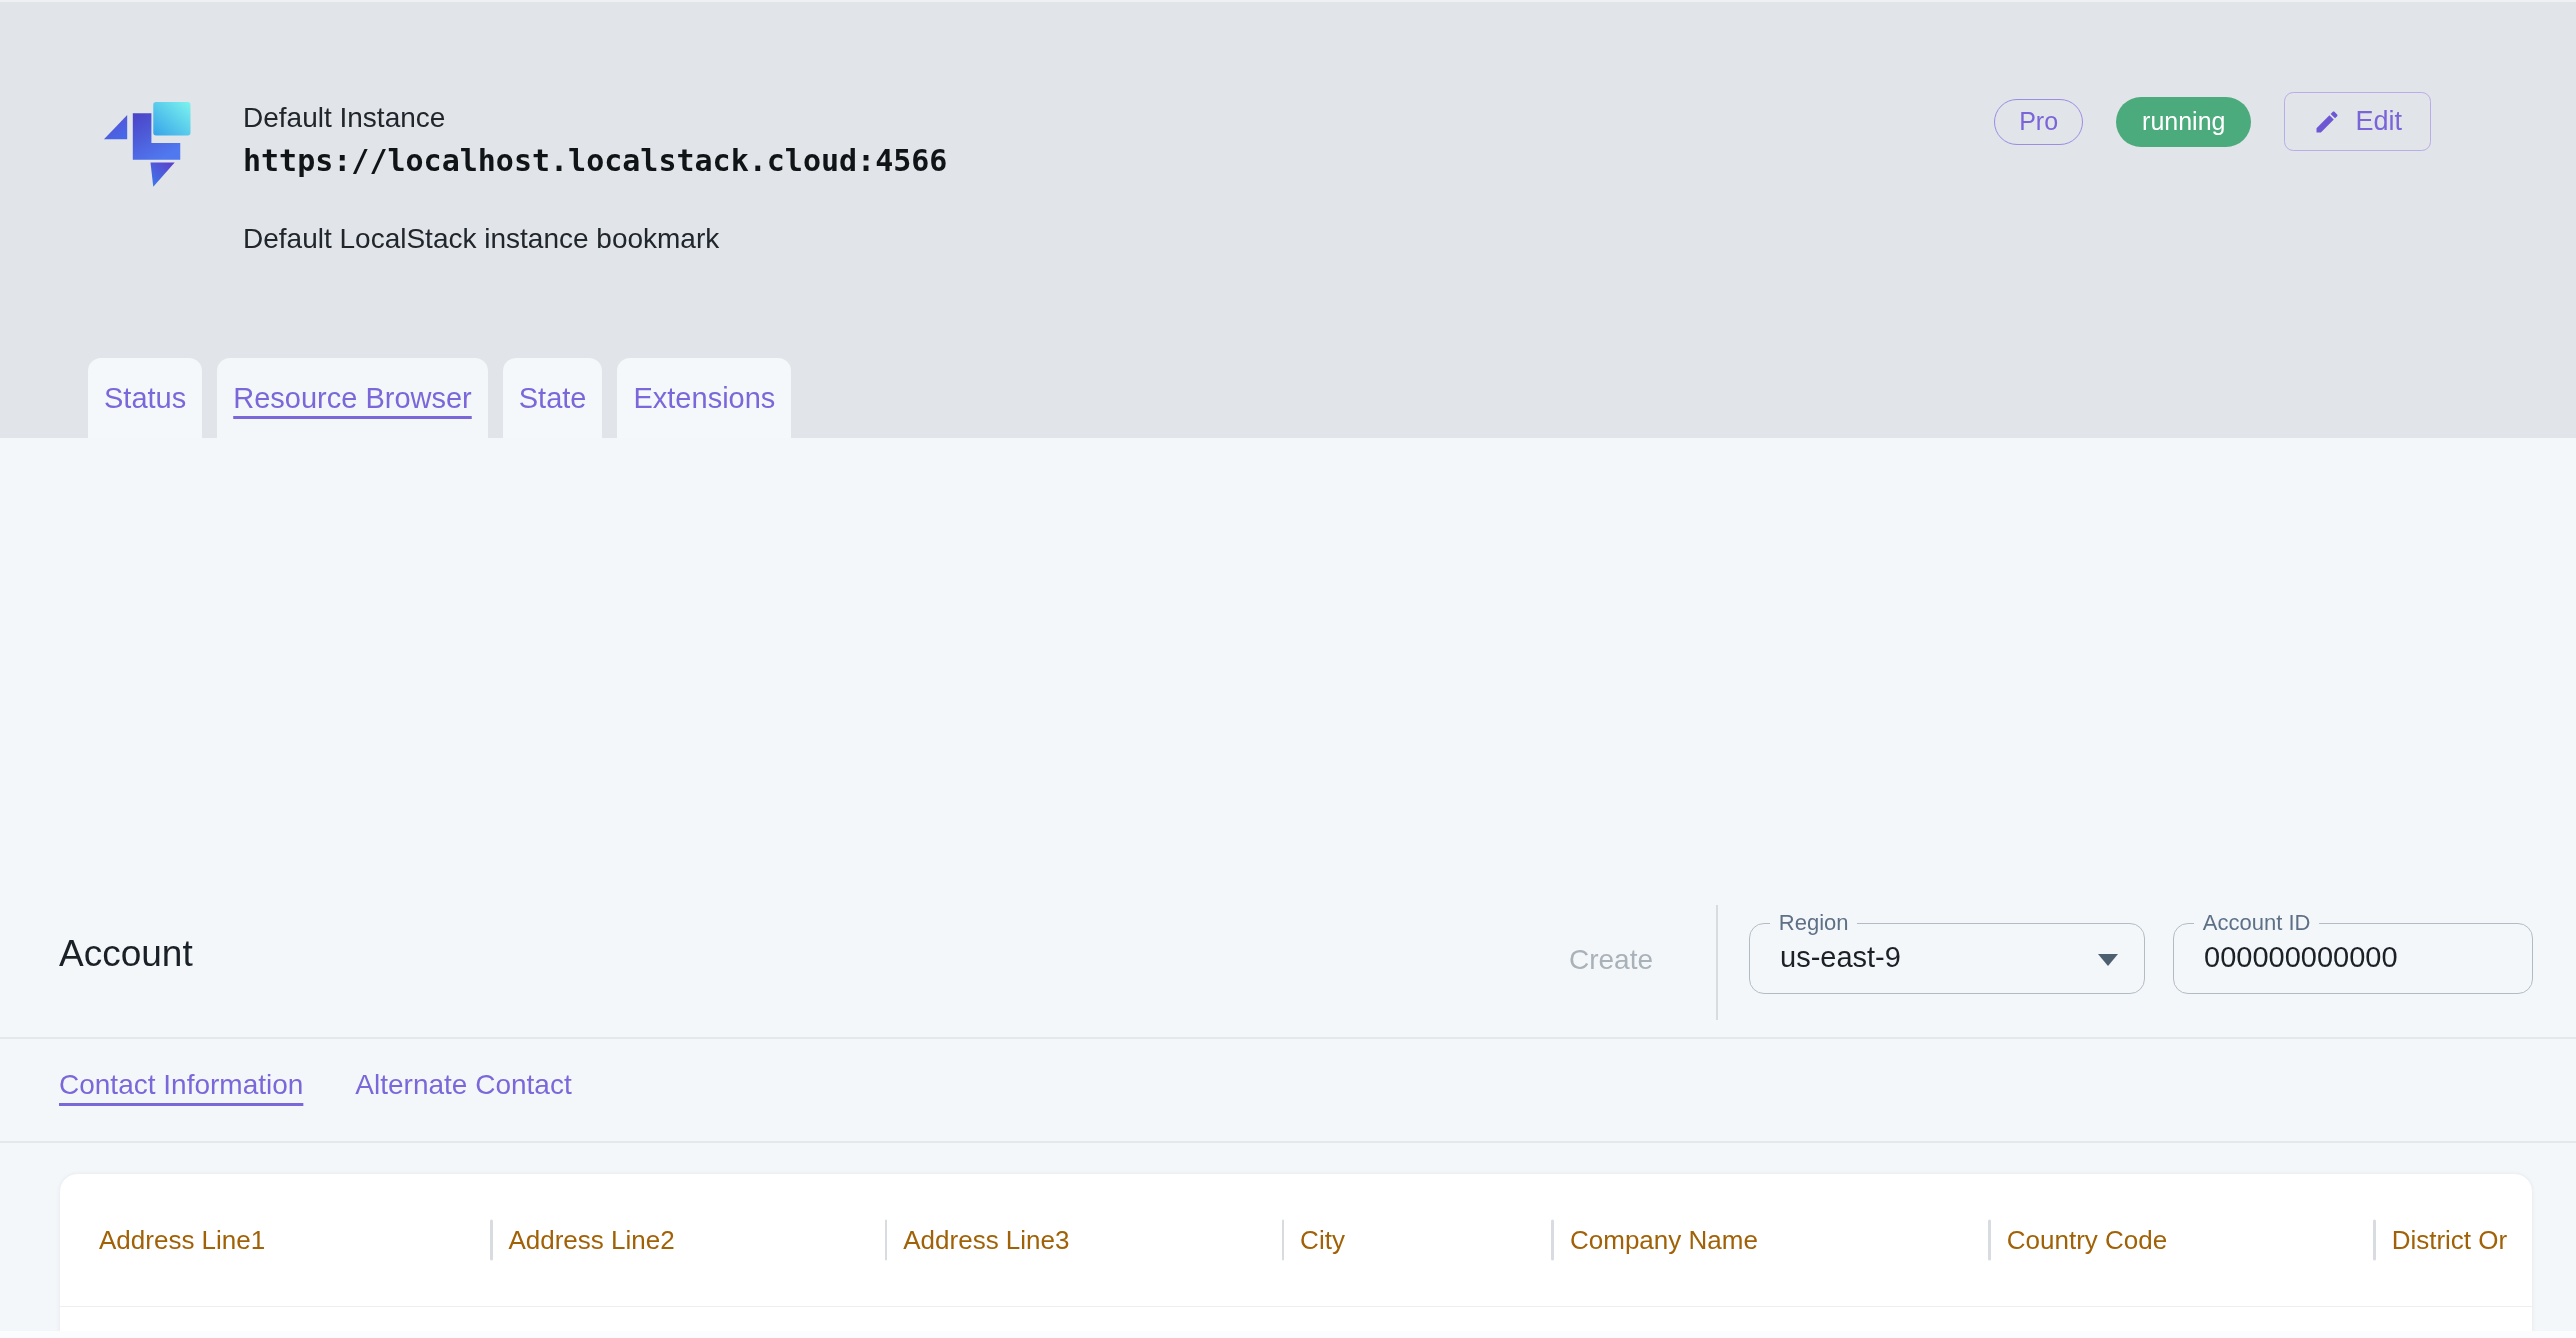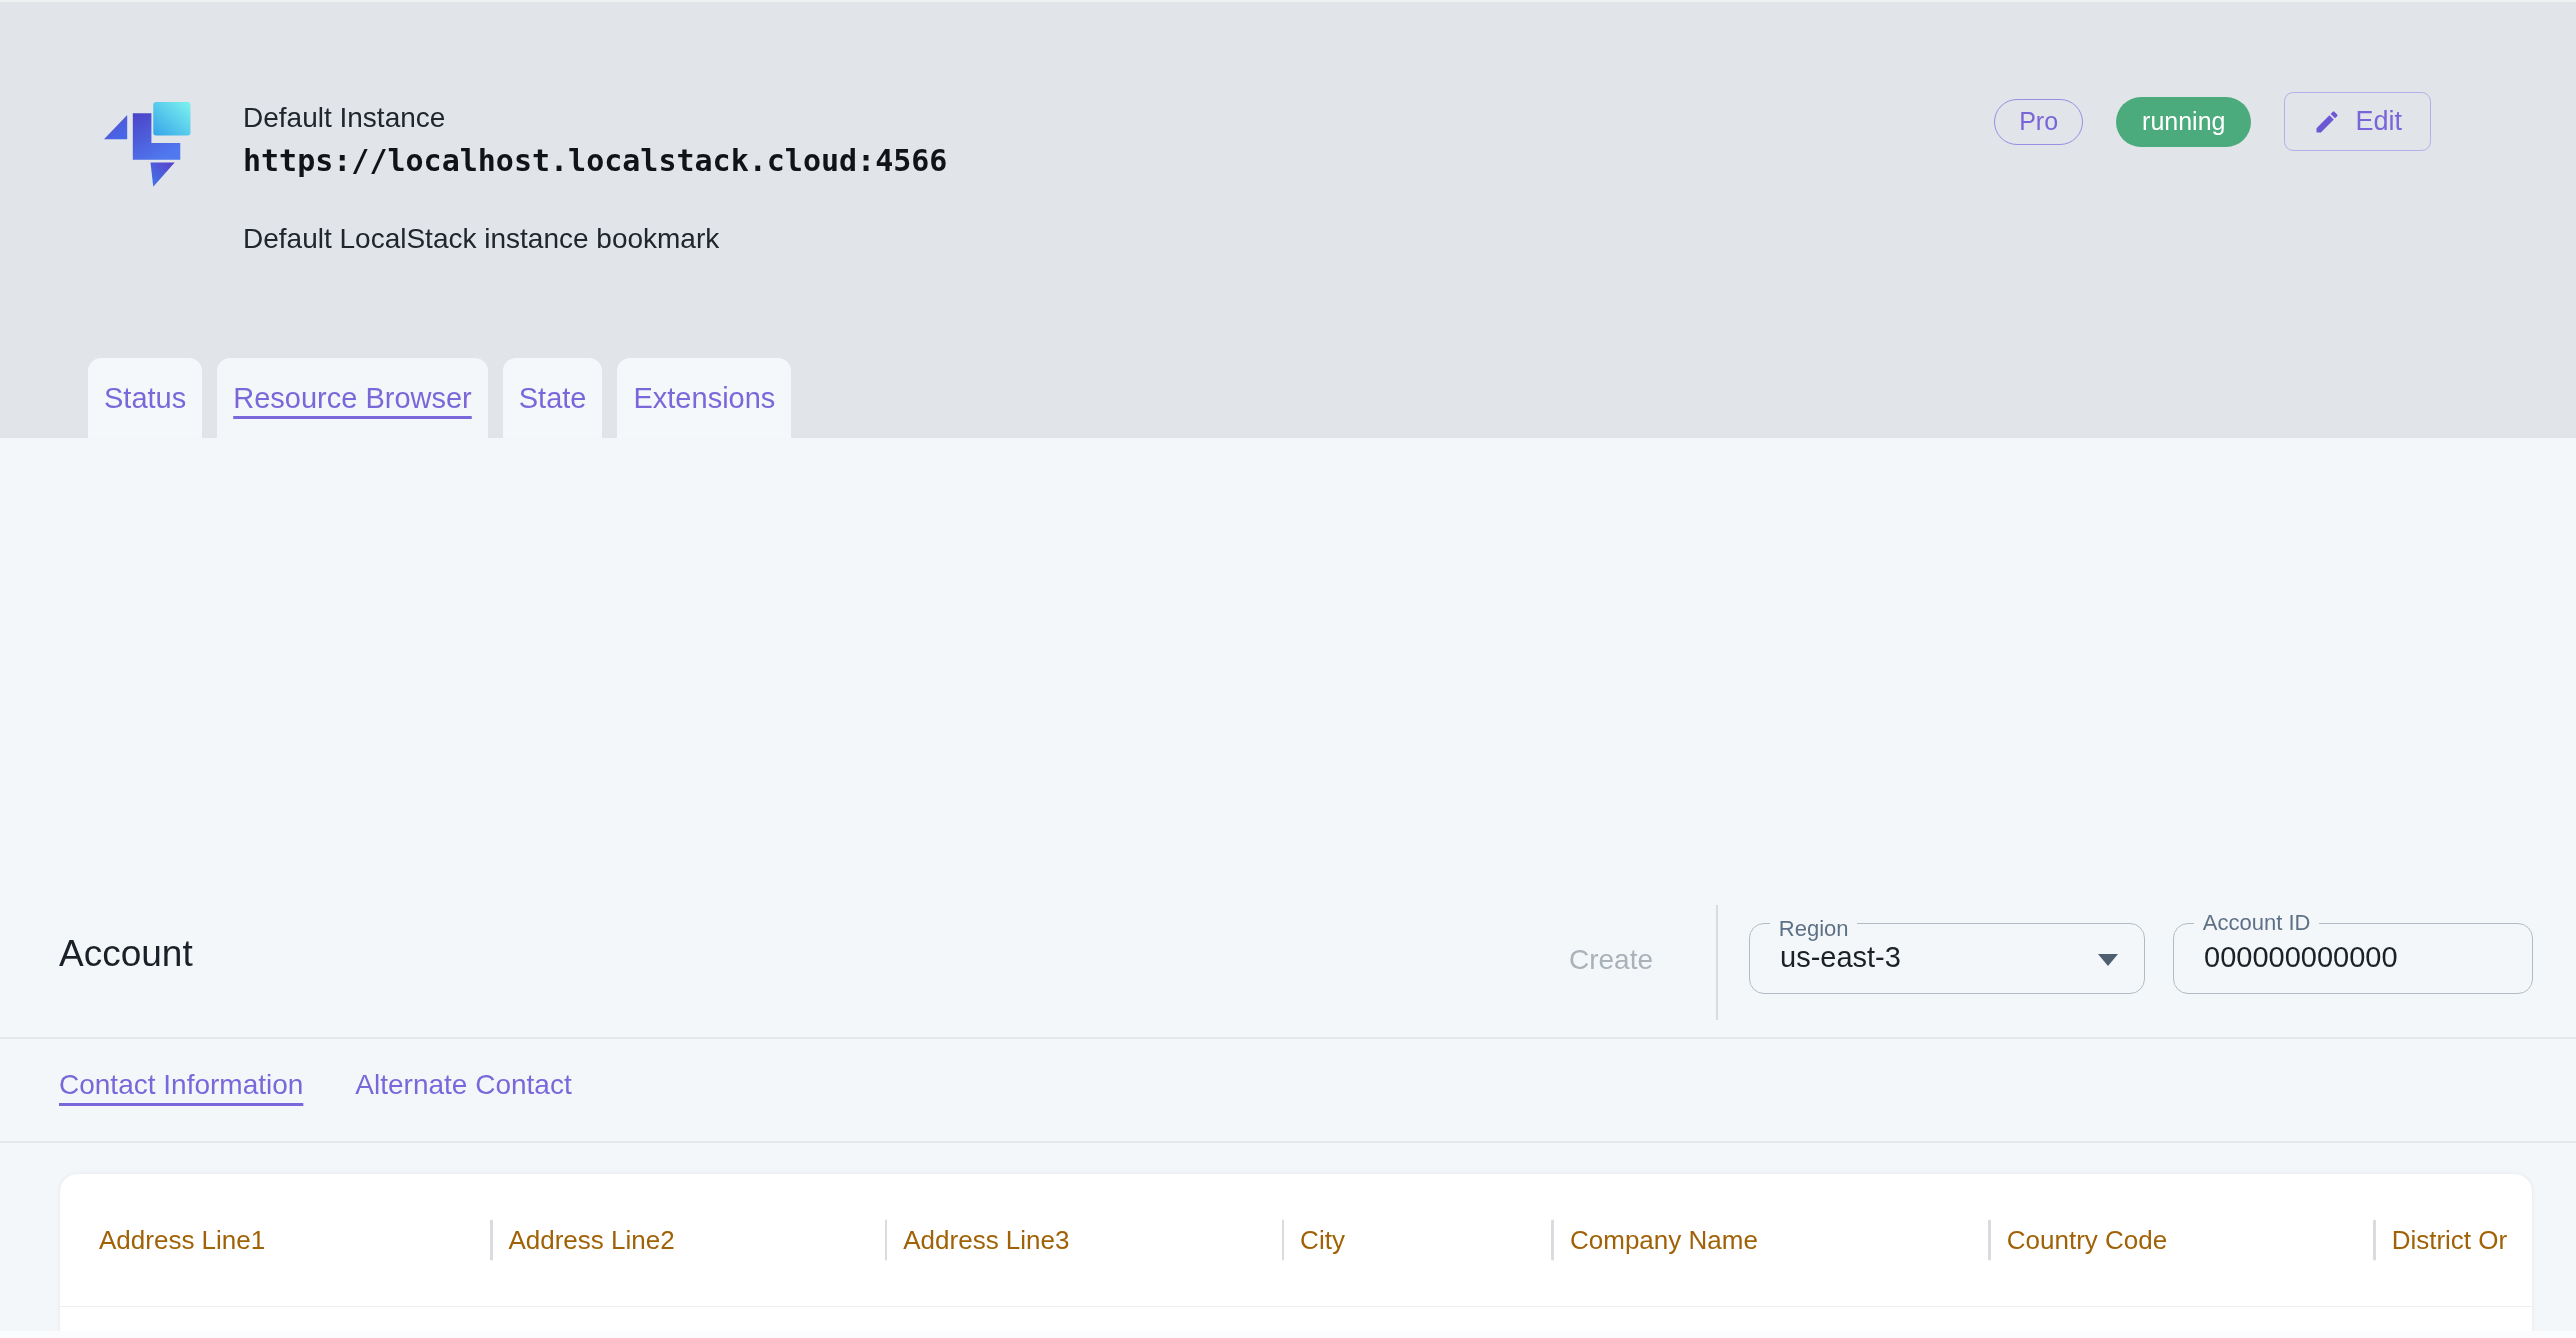--- a/index.html
+++ b/index.html
@@ -53,21 +53,21 @@
   .page-title { position:absolute; left:59px; top:495px; font-size:37px; font-weight:400; color:#1a2027; }
   .btn-create { position:absolute; left:1569px; top:506px; font-size:28px; color:#a9b1b9; background:none; border:none; font-family:"Liberation Sans", sans-serif; }
   .toolbar-vdivider { position:absolute; left:1716px; top:467px; width:1.9px; height:115px; background:#d8dcdf; }
 
   .outlined { position:absolute; top:485px; height:71px; border:1.9px solid #b3bcc4; border-radius:15px; background:transparent; }
   .outlined .ol-label {
     position:absolute; top:-14px; font-size:22px; color:#5d7086;
     background:#f4f7fa; padding:0 8.4px; line-height:26px; white-space:nowrap;
   }
   .region-select { left:1749px; width:396px; cursor:pointer; }
-  .region-select .ol-label { left:20.4px;margin-top:6px; }
+  .region-select .ol-label { left:20.4px; }
   .region-value { position:absolute; left:30px; top:0; line-height:67px; font-size:29px; color:#1b2127; }
   .select-arrow { position:absolute; right:26px; top:30px; width:0; height:0;
     border-left:10.2px solid transparent; border-right:10.2px solid transparent; border-top:12px solid #4e6070; }
   .accountid-field { left:2173px; width:360px; }
   .accountid-field .ol-label { left:20.4px; }
   .accountid-field input {
     position:absolute; left:30px; top:1.9px; width:306px; height:63px;
     border:none; background:transparent; outline:none;
     font-family:"Liberation Sans", sans-serif; font-size:29px; color:#1b2127;
   }
@@ -166,21 +166,21 @@
 
   <div class="panel">
 
     <div class="page-title">Account</div>
 
     <button class="btn-create">Create</button>
     <div class="toolbar-vdivider"></div>
 
     <div class="outlined region-select">
       <span class="ol-label">Region</span>
-      <span class="region-value">us-east-3</span>
+      <span class="region-value">us-east-9</span>
       <span class="select-arrow"></span>
     </div>
 
     <div class="outlined accountid-field">
       <span class="ol-label">Account ID</span>
       <input value="000000000000" style="">
     </div>
 
     <div class="hdivider1"></div>
 

